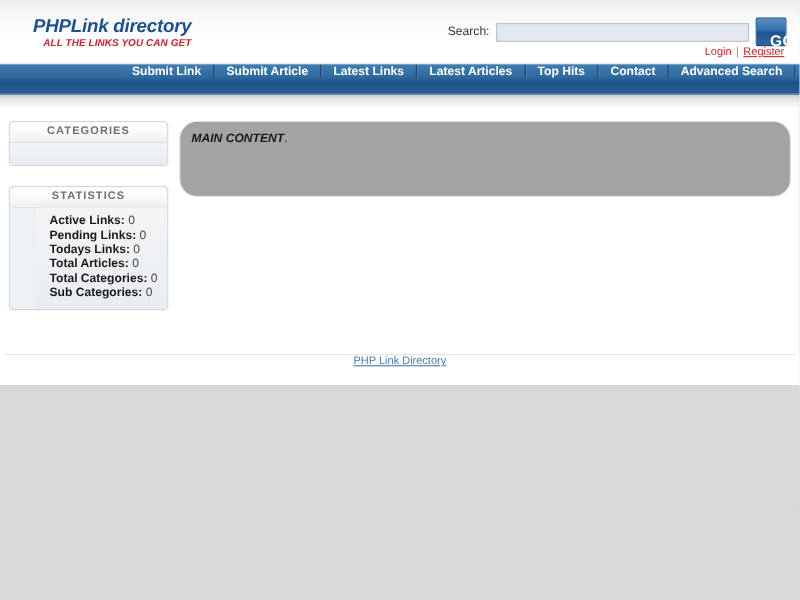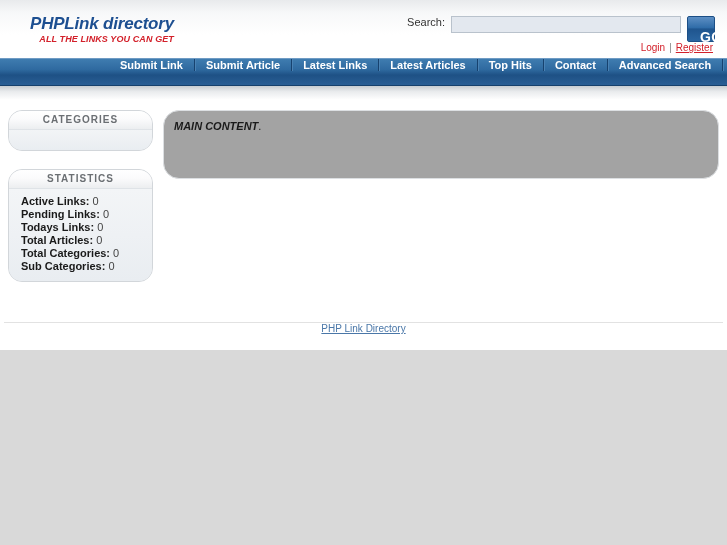--- a/index.html
+++ b/index.html
@@ -61,21 +61,21 @@
     letter-spacing: 0.1px;
     line-height: 12px;
     white-space: nowrap;
   }
 
   .search-row {
     position: absolute;
     right: 12px;
     top: 16px;
     display: flex;
-    align-items: flex-start;
+    align-items: center;
     gap: 6px;
   }
   .search-label {
     font-size: 11px;
     color: #333;
     font-family: "Liberation Sans", sans-serif;
   }
   .search-input {
     width: 222px;
     height: 15px;
@@ -174,21 +174,21 @@
     gap: 10px;
   }
 
   .col-left { width: 145px; flex: none; }
   .col-main { flex: 1; }
   .col-right { width: 145px; flex: none; }
 
   
   .panel {
     border: 1px solid #d2d6da;
-    border-radius: 14px;
+    border-radius: 4px;
     background: #eef1f4;
     overflow: hidden;
     margin-bottom: 18px;
   }
   .panel-head {
     height: 18px;
     line-height: 18px;
     text-align: center;
     font-size: 10px;
     font-weight: bold;
@@ -201,20 +201,21 @@
   .panel-body {
     min-height: 20px;
     background: linear-gradient(to bottom, #f2f4f6 0%, #e9edf1 100%);
     padding: 3px 0;
   }
   .panel-body.empty { height: 20px; padding: 0; }
 
   .stats-body {
     background: linear-gradient(to bottom, #f3f5f7 0%, #e9edf1 100%);
     padding: 6px 0 8px 12px;
+    margin-left: 24px;
   }
   .stat-row {
     font-size: 11px;
     line-height: 13px;
     color: #333;
     white-space: nowrap;
   }
   .stat-label {
     font-weight: bold;
     color: #1a1a1a;

